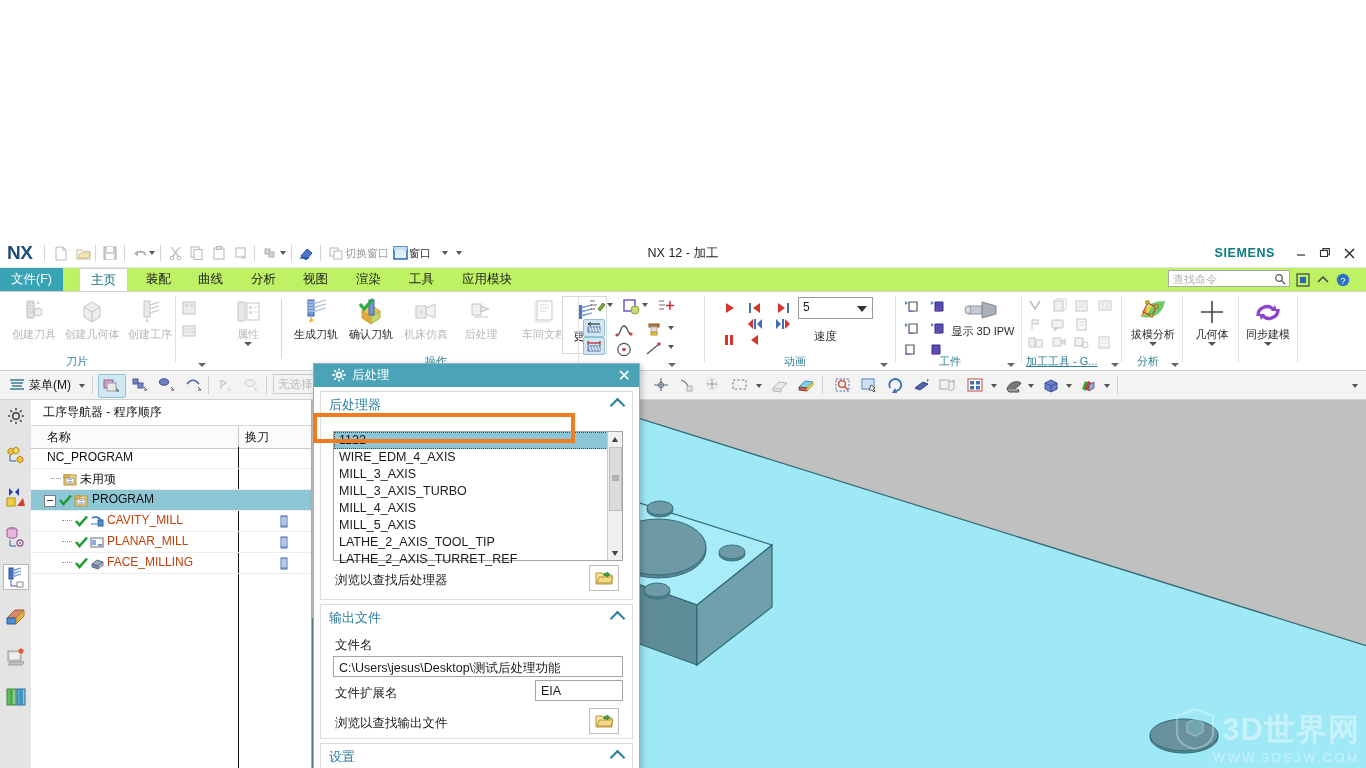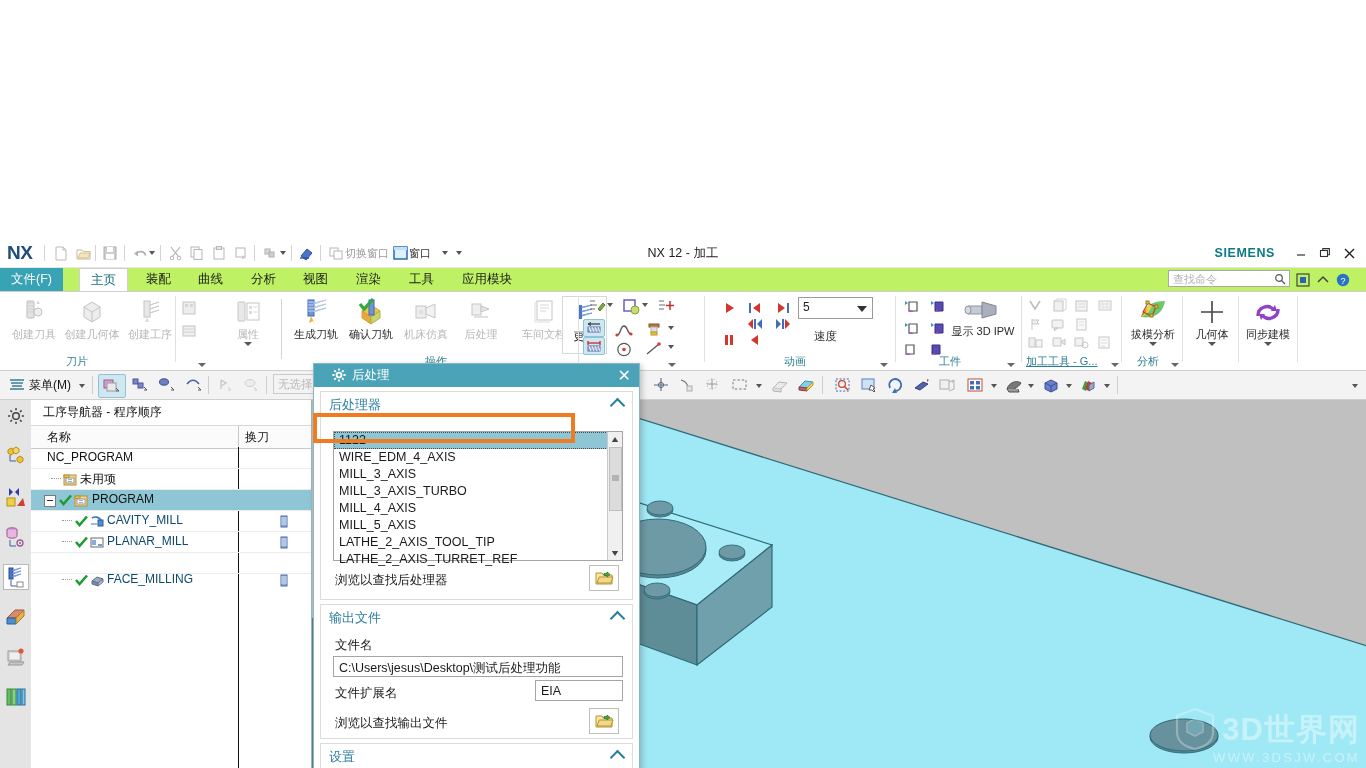--- a/index.html
+++ b/index.html
@@ -70,21 +70,21 @@
 
   .navpanel{position:absolute;left:31px;top:0;width:280px;height:371px;background:#ffffff;border-right:1px solid #9fb8c0;}
   .navtitle{position:absolute;left:0;top:0;width:280px;height:24px;line-height:24px;background:#ffffff;font-size:12px;color:#111;padding-left:12px;box-sizing:border-box;}
   .navhead{position:absolute;left:0;top:25px;width:280px;height:22px;background:#fbfbfb;border-top:1px solid #d7d7d7;border-bottom:1px solid #c9c9c9;}
   .navhead .hc{position:absolute;top:3px;font-size:12px;color:#111;}
   .navhead .hsep{position:absolute;top:0;width:1px;height:22px;background:#c9c9c9;}
   .colline{position:absolute;top:47px;width:1px;height:324px;background:#111;}
   .trow{position:absolute;left:0;width:280px;height:20px;}
   .trow.sel{background:#8fc6d5;}
   .trow .tl{position:absolute;top:2px;font-size:12px;white-space:nowrap;}
-  .trow .tl.pur{color:#0c4a6e;}
+  .trow .tl.pur{color:#c2410c;}
   .trow .tl.blk{color:#111;}
   .rowline{position:absolute;left:0;width:280px;height:1px;background:#ececec;}
 
   .viewport{position:absolute;left:312px;top:0;right:0;height:371px;background:#c0c0c0;overflow:hidden;}
   .watermark{position:absolute;right:6px;bottom:6px;opacity:.55;pointer-events:none;}
   .wm-main{font-size:31px;font-weight:bold;color:#ffffff;letter-spacing:1px;line-height:33px;opacity:.75;}
   .wm-sub{font-size:13px;color:#ffffff;letter-spacing:2.3px;text-align:right;opacity:.8;}
 
   
   .dialog{position:absolute;left:313px;top:363px;width:325px;height:405px;background:#ffffff;border:1px solid #8ab6c4;box-shadow:2px 2px 6px rgba(0,0,0,.22);overflow:hidden;}
@@ -1021,21 +1021,21 @@
           <div class="tl pur" style="left:76px;">PLANAR_MILL</div>
           <span style="position:absolute;left:249px;top:3px;">
             <svg width="8" height="13" viewBox="0 0 8 13">
                 <rect x="1" y="1" width="6" height="11" fill="#8aa8d8" stroke="#4a6ca8"></rect>
                 <path d="M1 3h6M1 5h6M1 7h6M1 9h6" stroke="#fff" stroke-width=".7"></path>
               </svg>
           </span>
         </div>
         <div class="rowline" style="top:152px;"></div>
 
-        <div class="trow" style="top:170px;">
+        <div class="trow" style="top:153px;">
           <span style="position:absolute;left:31px;top:9px;width:10px;border-top:1px dotted #9a9a9a;"></span>
           <span style="position:absolute;left:44px;top:3px;">
             <svg width="13" height="13" viewBox="0 0 13 13">
                 <path d="M1 6l3.5 4L12 1.5" fill="none" stroke="#1f9b34" stroke-width="2.6"></path>
               </svg>
           </span>
           <span style="position:absolute;left:59px;top:3px;">
             <svg width="15" height="13" viewBox="0 0 15 13">
                 <path d="M2 7l5-4 6 2-5 4z" fill="#9aa8c0" stroke="#62708a"></path>
                 <path d="M2 7v3l6 2v-3z" fill="#7a8aa8" stroke="#62708a"></path>

